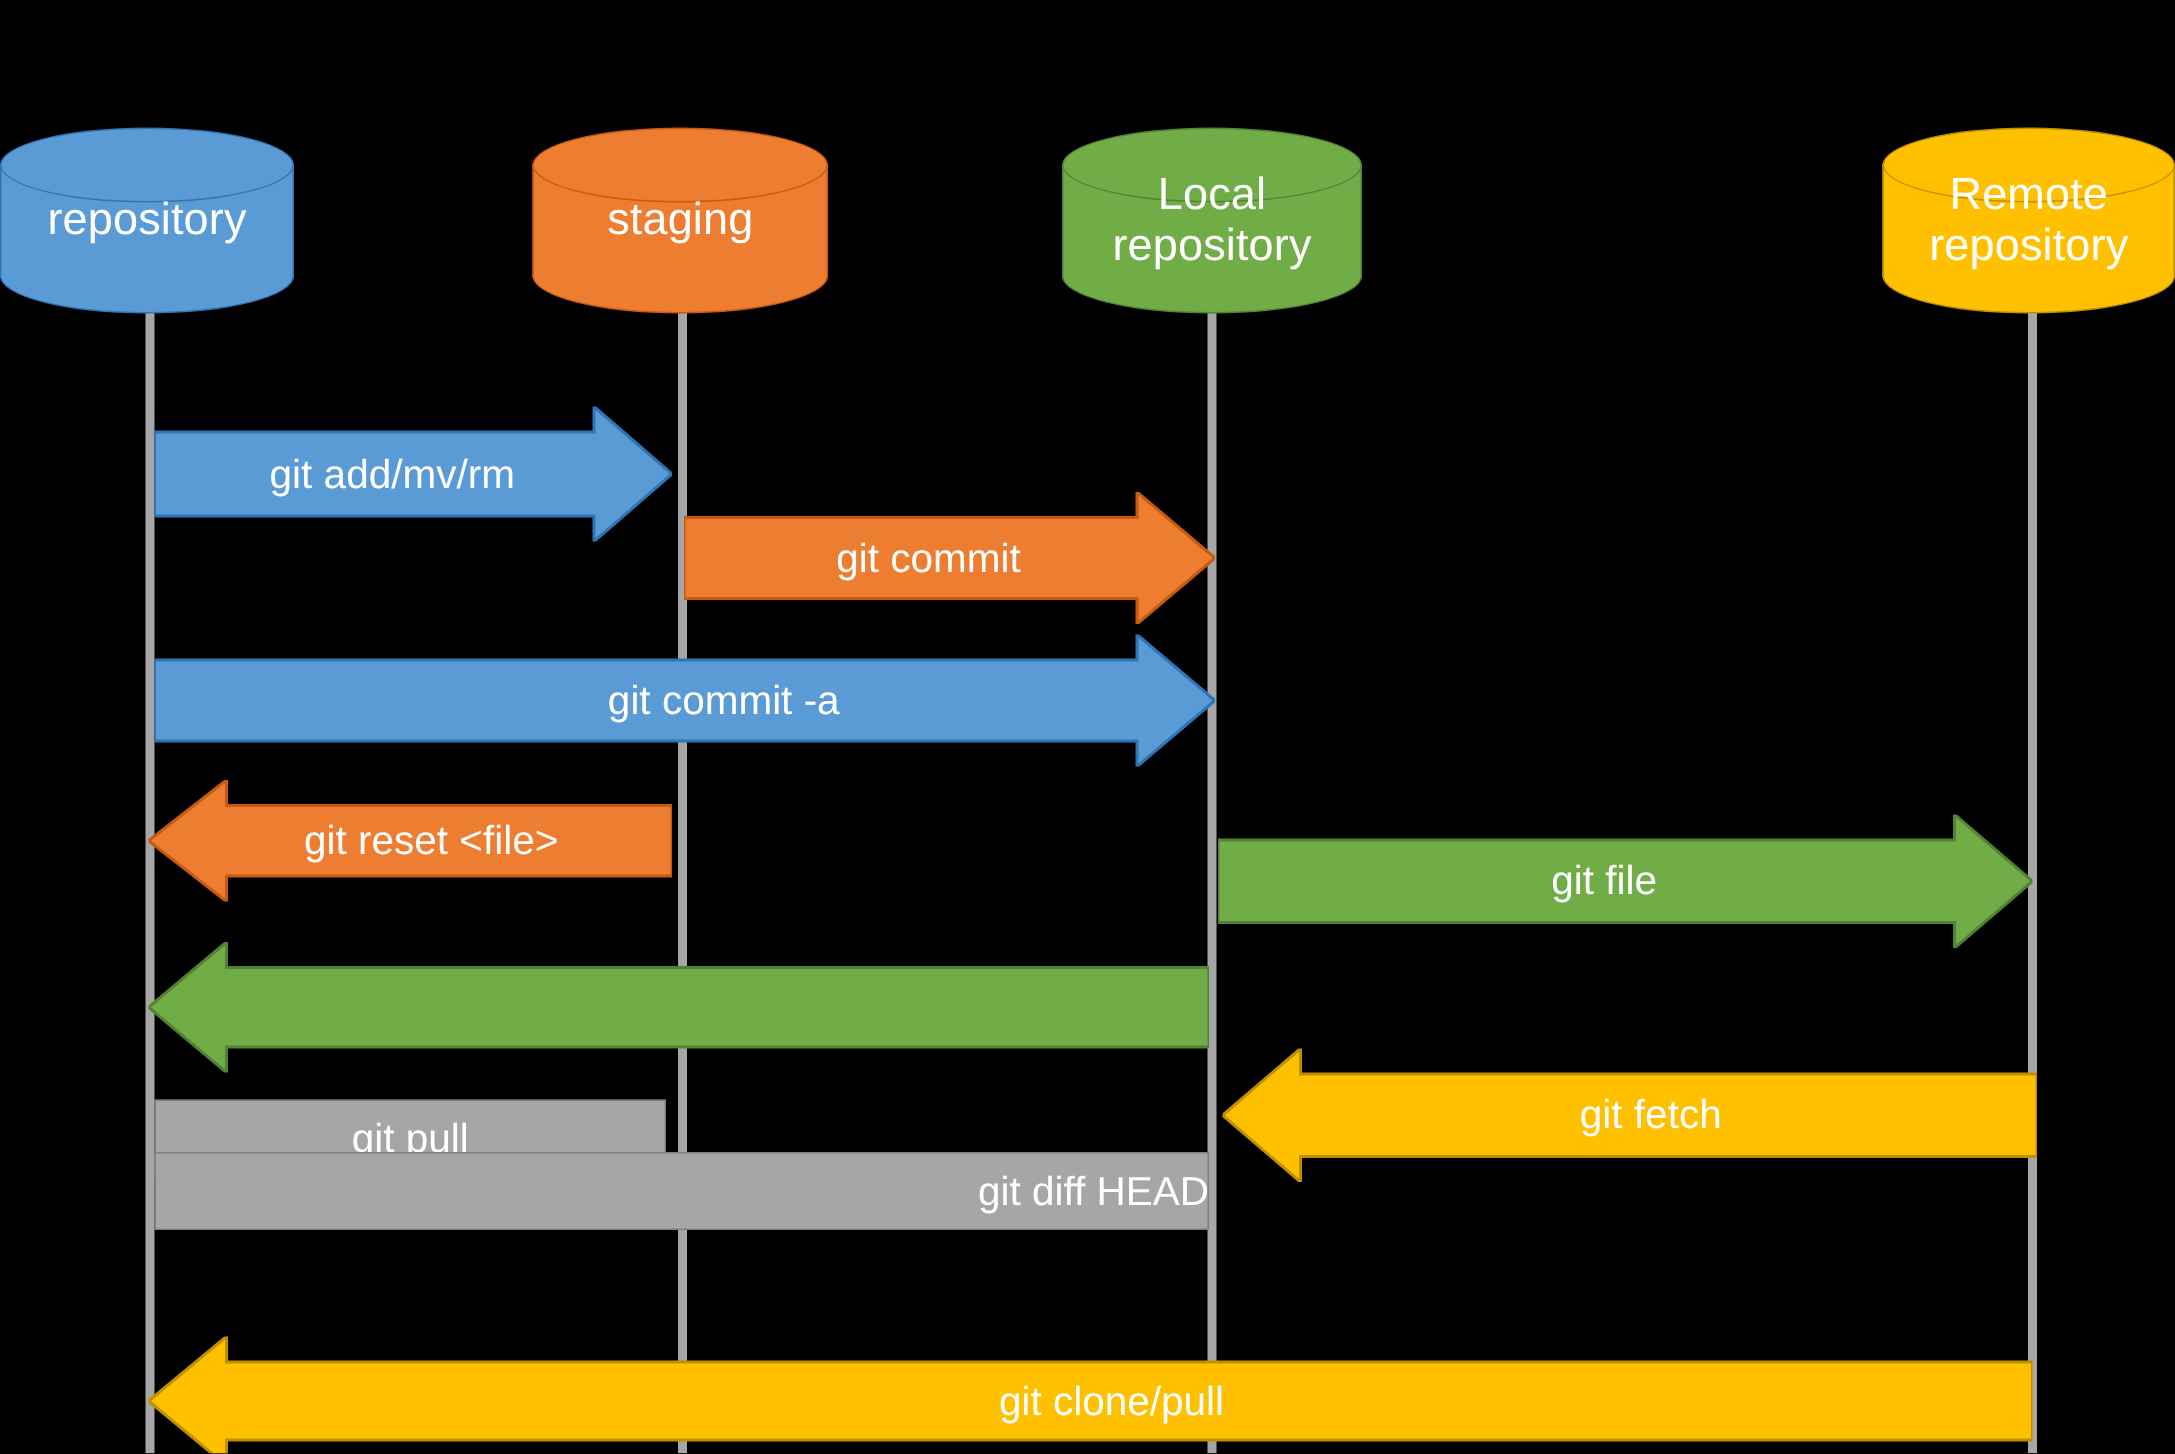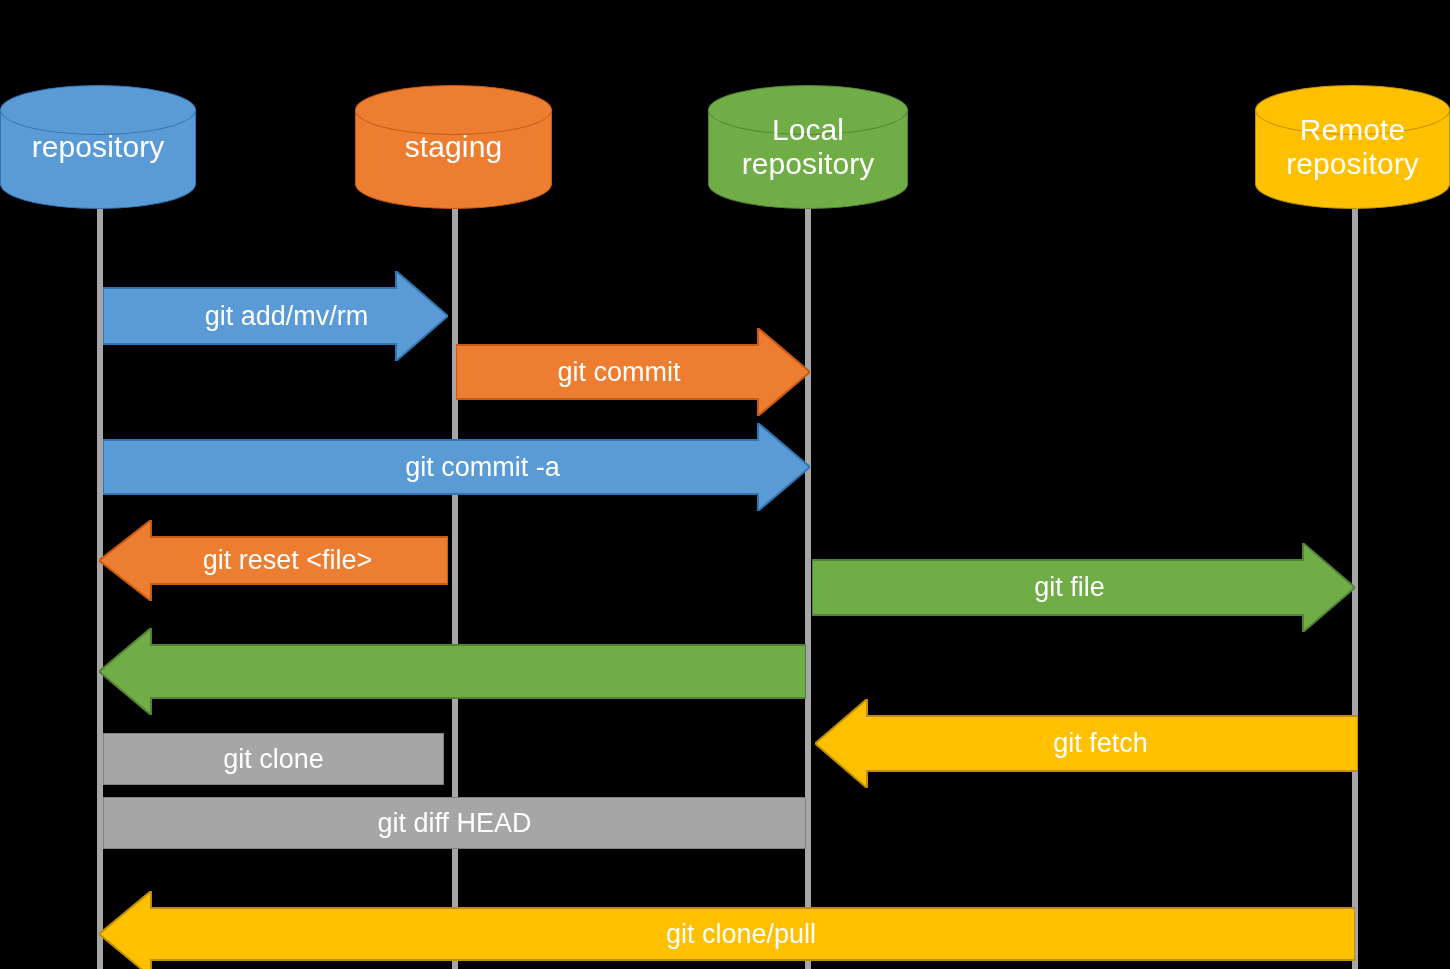--- a/index.html
+++ b/index.html
@@ -101,21 +101,21 @@
 <body>
 
 <div id="canvas">
   <div id="lifelines">
       <div class="lifeline" style="left: 97px; background: rgb(166, 166, 166);"></div>
       <div class="lifeline" style="left: 452px; background: rgb(166, 166, 166);"></div>
       <div class="lifeline" style="left: 805px; background: rgb(166, 166, 166);"></div>
       <div class="lifeline" style="left: 1352px; background: rgb(166, 166, 166);"></div>
     </div>
   <div id="flows">
-      <div class="band rightarrow" style="left: 103px; width: 345px; top: 271px; height: 90px; padding-left: 25px;">
+      <div class="band rightarrow" style="left: 103px; width: 345px; top: 271px; height: 90px;">
         <svg class="shape" viewBox="0 0 345 90" preserveAspectRatio="none" width="345" height="90">
           <path d="M 0 17 L 293 17 L 293 0 L 345 45 L 293 90 L 293 73 L 0 73 Z" fill="#5B9BD5" stroke="#2E75B6" stroke-width="2" vector-effect="non-scaling-stroke"></path>
         </svg>
         <span class="caption">git add/mv/rm</span>
       </div>
       <div class="band rightarrow" style="left: 456px; width: 354px; top: 328px; height: 88px;">
         <svg class="shape" viewBox="0 0 354 88" preserveAspectRatio="none" width="354" height="88">
           <path d="M 0 17 L 302 17 L 302 0 L 354 44 L 302 88 L 302 71 L 0 71 Z" fill="#ED7D31" stroke="#C55A11" stroke-width="2" vector-effect="non-scaling-stroke"></path>
         </svg>
         <span class="caption">git commit</span>
@@ -146,23 +146,23 @@
       <div class="band leftarrow" style="left: 815px; width: 543px; top: 699px; height: 89px;">
         <svg class="shape" viewBox="0 0 543 89" preserveAspectRatio="none" width="543" height="89">
           <path d="M 543 17 L 52 17 L 52 0 L 0 44.5 L 52 89 L 52 72 L 543 72 Z" fill="#FFC000" stroke="#BF9000" stroke-width="2" vector-effect="non-scaling-stroke"></path>
         </svg>
         <span class="caption">git fetch</span>
       </div>
       <div class="band barshape" style="left: 103px; width: 341px; top: 733px; height: 52px;">
         <svg class="shape" viewBox="0 0 341 52" preserveAspectRatio="none" width="341" height="52">
           <path d="M 0 0 L 341 0 L 341 52 L 0 52 Z" fill="#A6A6A6" stroke="#808080" stroke-width="2" vector-effect="non-scaling-stroke"></path>
         </svg>
-        <span class="caption">git clone</span>
-      </div>
-      <div class="band barshape" style="left: 103px; width: 703px; top: 797px; height: 52px;">
+        <span class="caption">git pull</span>
+      </div>
+      <div class="band barshape" style="left: 103px; width: 703px; top: 768px; height: 52px; justify-content: flex-end;">
         <svg class="shape" viewBox="0 0 703 52" preserveAspectRatio="none" width="703" height="52">
           <path d="M 0 0 L 703 0 L 703 52 L 0 52 Z" fill="#A6A6A6" stroke="#808080" stroke-width="2" vector-effect="non-scaling-stroke"></path>
         </svg>
         <span class="caption">git diff HEAD</span>
       </div>
       <div class="band leftarrow" style="left: 99px; width: 1256px; top: 891px; height: 86px;">
         <svg class="shape" viewBox="0 0 1256 86" preserveAspectRatio="none" width="1256" height="86">
           <path d="M 1256 17 L 52 17 L 52 0 L 0 43 L 52 86 L 52 69 L 1256 69 Z" fill="#FFC000" stroke="#BF9000" stroke-width="2" vector-effect="non-scaling-stroke"></path>
         </svg>
         <span class="caption">git clone/pull</span>

